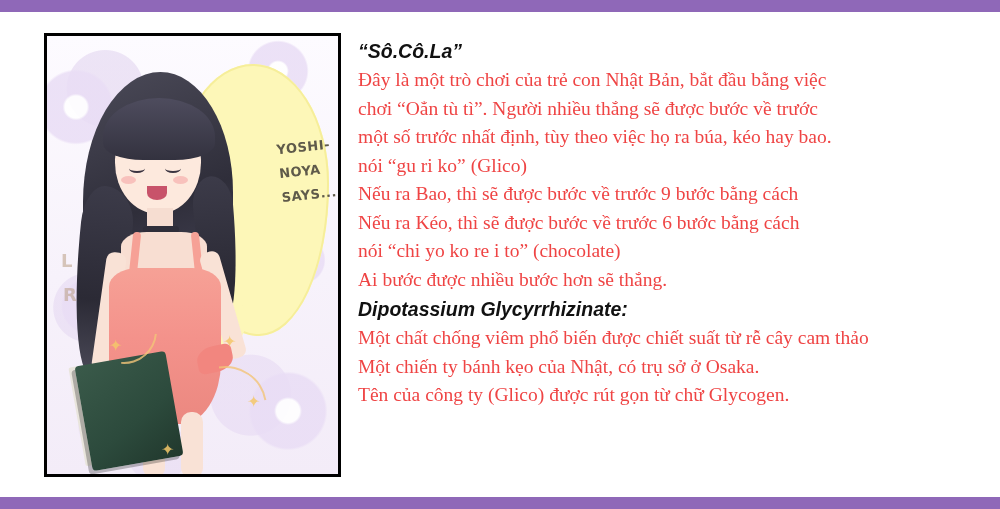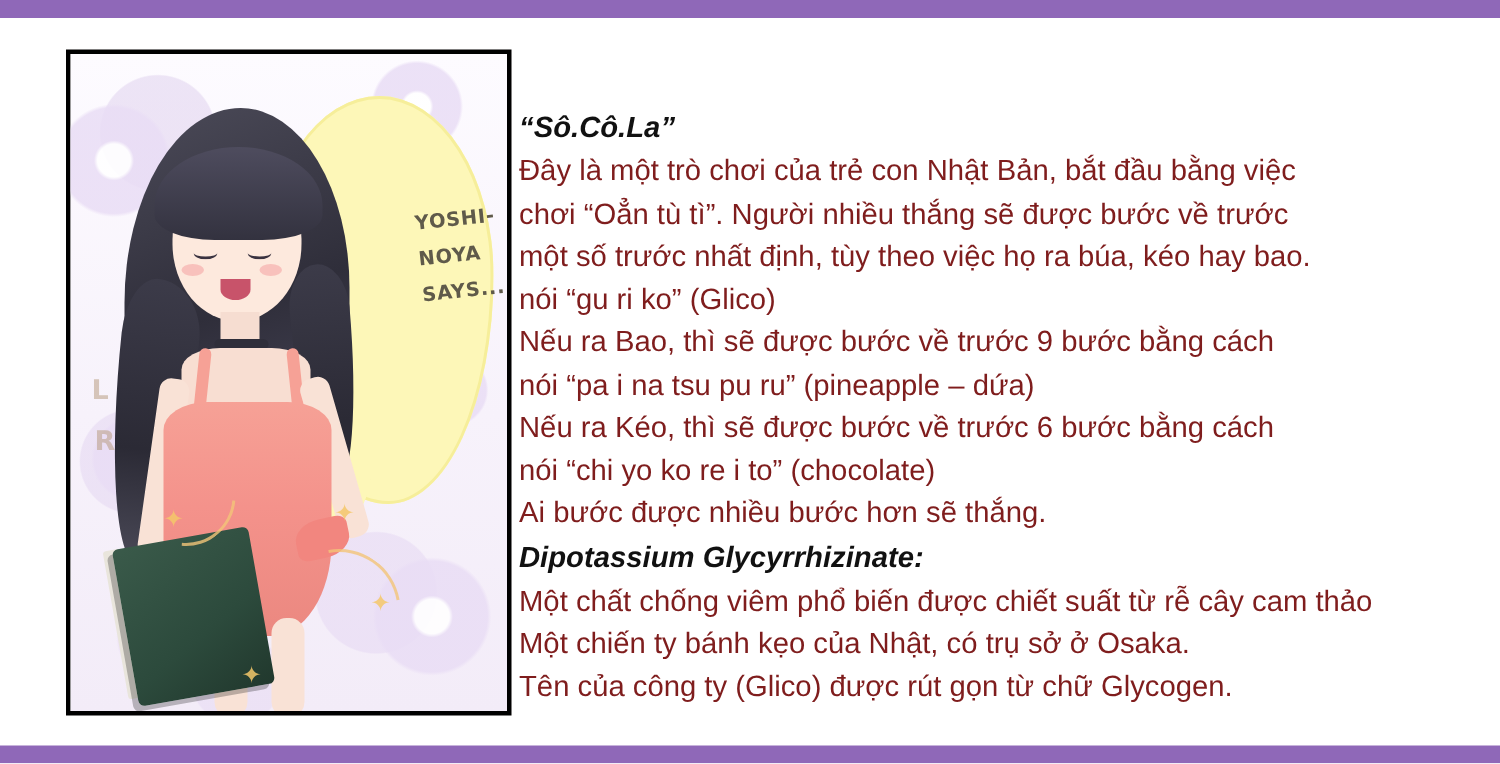--- a/index.html
+++ b/index.html
@@ -270,28 +270,27 @@
     position: absolute;
     color: rgba(180,150,120,0.5);
     font-family: "DejaVu Sans", sans-serif;
     font-size: 18px;
     font-weight: bold;
   }
 
   
   #text-col {
     position: absolute;
-    left: 346px;
+    left: 358px;
     top: 36px;
     width: 600px;
-    margin-top: 34px;
   }
   .t-line {
-    color: #7f1d1d;
-    font-family: Liberation Sans, sans-serif;
+    color: #ef4444;
+    font-family: Liberation Serif, serif;
     font-size: 19.5px;
     line-height: 28.5px;
     white-space: nowrap;
   }
   .t-head {
     font-weight: bold;
     font-style: italic;
     font-size: 19.5px;
     line-height: 30px;
     color: #111111;
@@ -354,21 +353,20 @@
     <div class="swirl" style="left:44px;top:262px;width:62px;height:62px;transform:rotate(140deg);"></div>
   </div>
 
   <div id="text-col">
     <div class="t-head">“Sô.Cô.La”</div>
     <div class="t-line">Đây là một trò chơi của trẻ con Nhật Bản, bắt đầu bằng việc</div>
     <div class="t-line">chơi “Oẳn tù tì”. Người nhiều thắng sẽ được bước về trước</div>
     <div class="t-line">một số trước nhất định, tùy theo việc họ ra búa, kéo hay bao.</div>
     <div class="t-line">nói “gu ri ko” (Glico)</div>
     <div class="t-line">Nếu ra Bao, thì sẽ được bước về trước 9 bước bằng cách</div>
-    <div class="t-line">nói “pa i na tsu pu ru” (pineapple – dứa)</div>
     <div class="t-line">Nếu ra Kéo, thì sẽ được bước về trước 6 bước bằng cách</div>
     <div class="t-line">nói “chi yo ko re i to” (chocolate)</div>
     <div class="t-line">Ai bước được nhiều bước hơn sẽ thắng.</div>
     <div class="t-head">Dipotassium Glycyrrhizinate:</div>
     <div class="t-line">Một chất chống viêm phổ biến được chiết suất từ rễ cây cam thảo</div>
     <div class="t-line">Một chiến ty bánh kẹo của Nhật, có trụ sở ở Osaka.</div>
     <div class="t-line">Tên của công ty (Glico) được rút gọn từ chữ Glycogen.</div>
   </div>
 
 </div>

